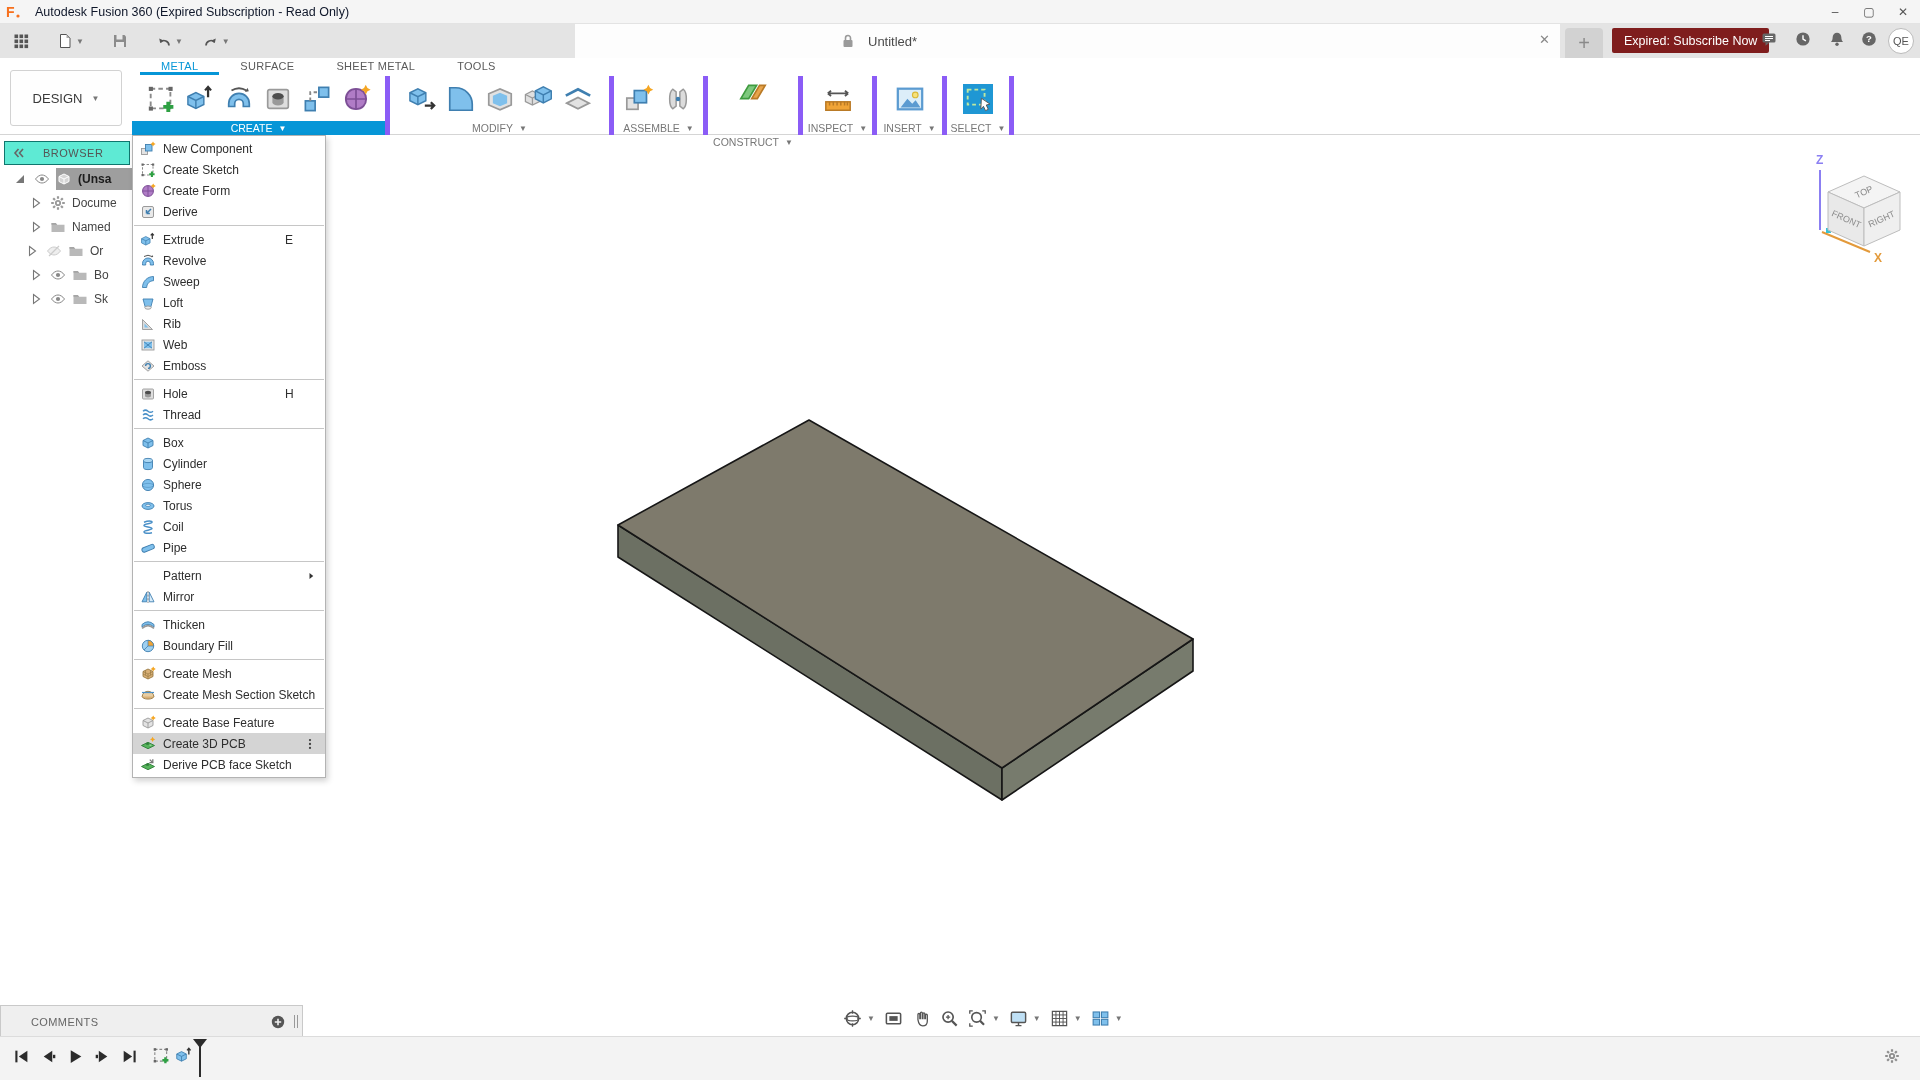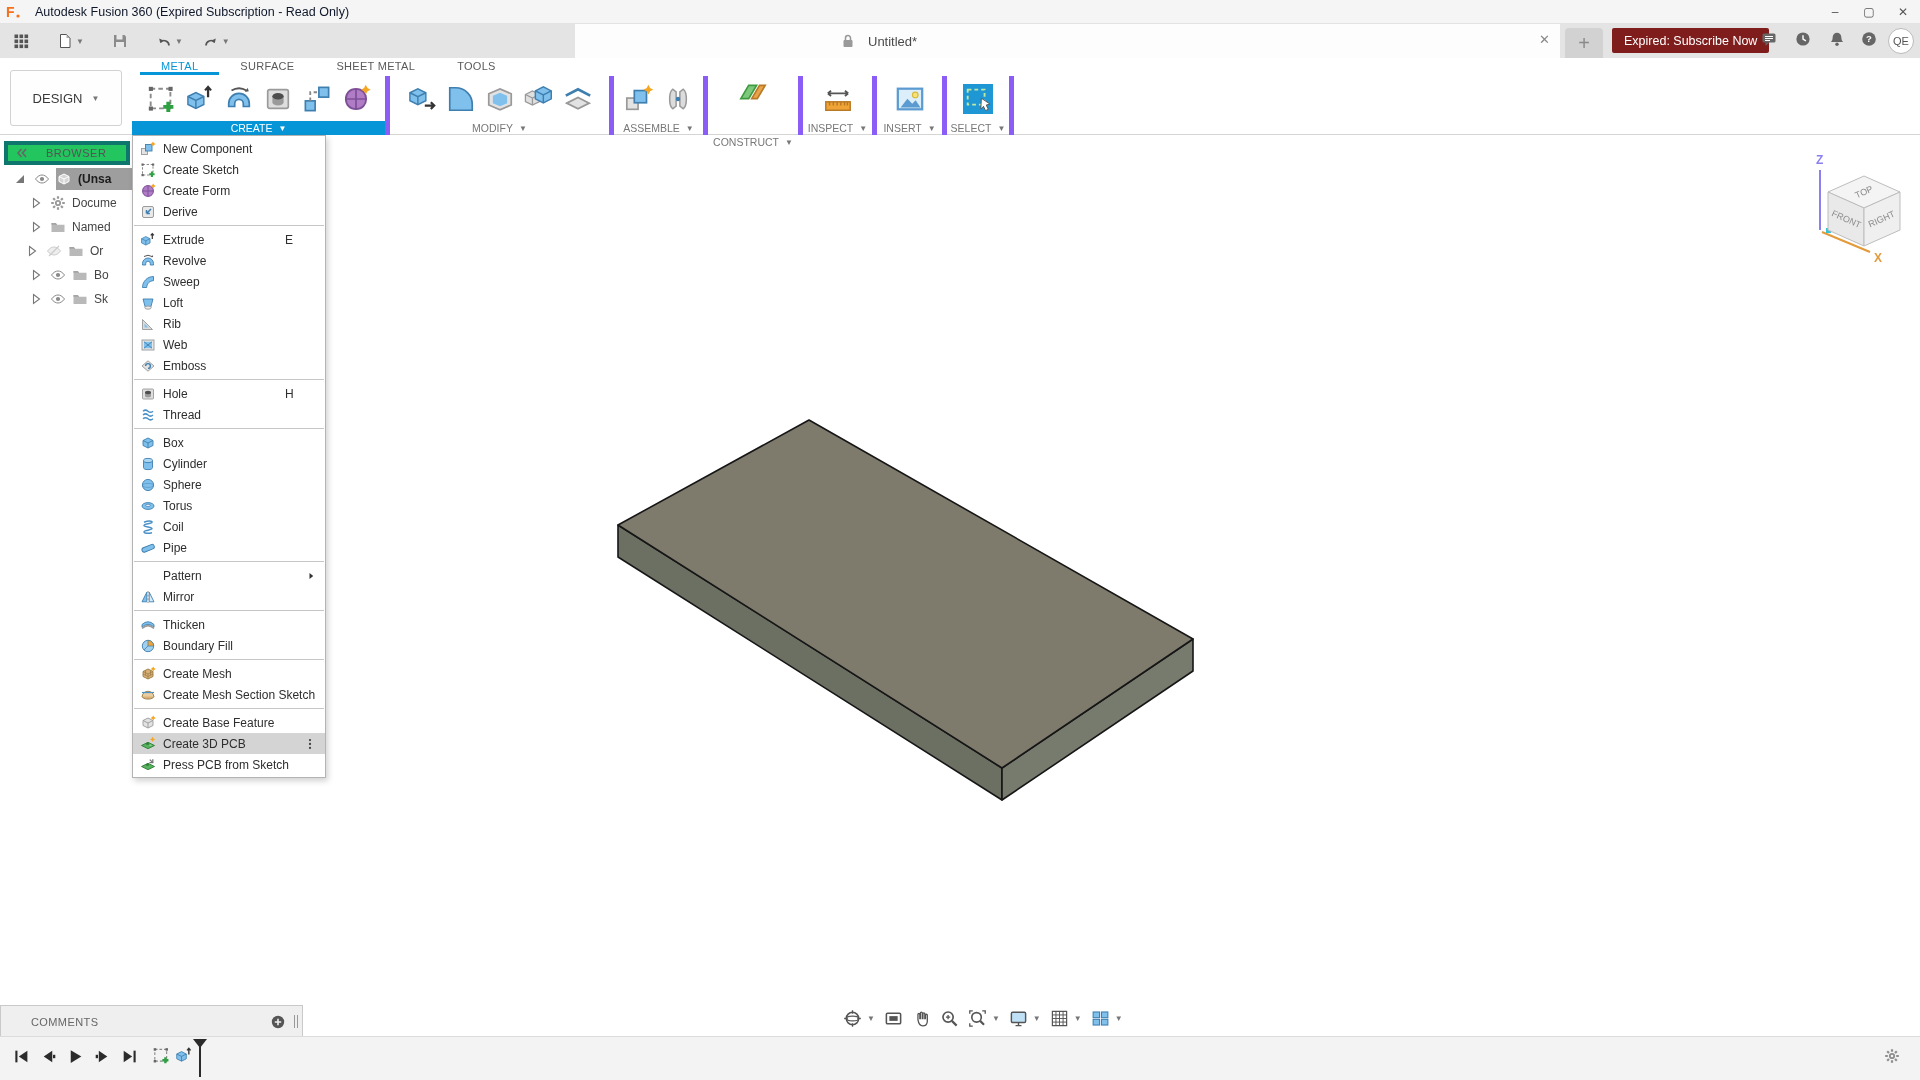--- a/index.html
+++ b/index.html
@@ -34,21 +34,21 @@
   .rtab.active { color:var(--accent); border-bottom:3px solid var(--accent); }
   #ribbon-groups { left:132px; top:18px; height:59px; display:flex; }
   .rgroup { position:relative; height:59px; border-right:5px solid #8b5cf6; display:flex; flex-direction:column; }
   .rgroup-icons { flex:1; display:flex; align-items:center; justify-content:center; gap:7px; }
   .rgroup-label { height:14px; font-size:10.5px; color:#777; display:flex; align-items:center; justify-content:center; gap:3px; }
   .rgroup-label.active { background:var(--accent); color:#fff; }
   .ric { width:32px; height:32px; display:flex; align-items:center; justify-content:center; }
 
   
   #browser { left:0; top:141px; width:132px; height:185px; overflow:hidden; }
-  #browser-header { position:relative; height:24px; margin:0 0 2px 4px; border:4px solid #0f766e; background:#22c55e; display:flex; align-items:center; width:126px; }
+  #browser-header { position:relative; height:24px; margin:0 0 2px 4px; border:1px solid #0f766e; background:#5eead4; display:flex; align-items:center; width:126px; }
   #browser-title { font-size:11px; color:#555; letter-spacing:.5px; margin-left:10px; }
   .brow { position:relative; height:24px; display:flex; align-items:center; font-size:12px; color:#444; white-space:nowrap; }
   .brow .hl-bg { position:absolute; left:56px; top:1px; right:-60px; bottom:1px; background:#9e9e9e; }
   .brow > * { position:relative; }
   .bico { display:flex; width:16px; height:16px; margin-right:6px; flex:none; }
 
   
   #create-menu { left:132px; top:135px; width:194px; background:#fff; border:1px solid #b3b3b3; box-shadow:2px 3px 6px rgba(0,0,0,.18); padding:2px 0; z-index:30; }
   .mi { height:21px; display:flex; align-items:center; padding:0 8px 0 7px; font-size:12px; color:#2e2e2e; }
   .mi.hl { background:#d4d4d4; }
@@ -819,21 +819,21 @@
       </div>
       <div class="mi">
         <span class="ic">
           <svg width="16" height="16" viewBox="0 0 16 16">
             <path d="M1.5 9.5l6.5-3.2 6.5 3.2-6.5 3.2z" fill="#57b45c" stroke="#2e7d39" stroke-width=".9"></path>
             <rect x="6.2" y="6.8" width="2.6" height="2" fill="#2e7d39"></rect>
             <path d="M12.8 2.2v3.4h-3.4" fill="none" stroke="#777" stroke-width="1.3"></path>
             <path d="M12.8 5.6L9.8 2.6" stroke="#777" stroke-width="1.3"></path>
           </svg>
         </span>
-        <span class="lbl">Press PCB from Sketch</span>
+        <span class="lbl">Derive PCB face Sketch</span>
       </div>
     </div>
 
 
   <div id="comments-bar" class="abs">
     <span id="comments-label">COMMENTS</span>
     <span class="spacer"></span>
     <span class="bico" style="margin:0">
         <svg width="16" height="16" viewBox="0 0 16 16">
           <circle cx="8" cy="8" r="6.2" fill="#555"></circle>

